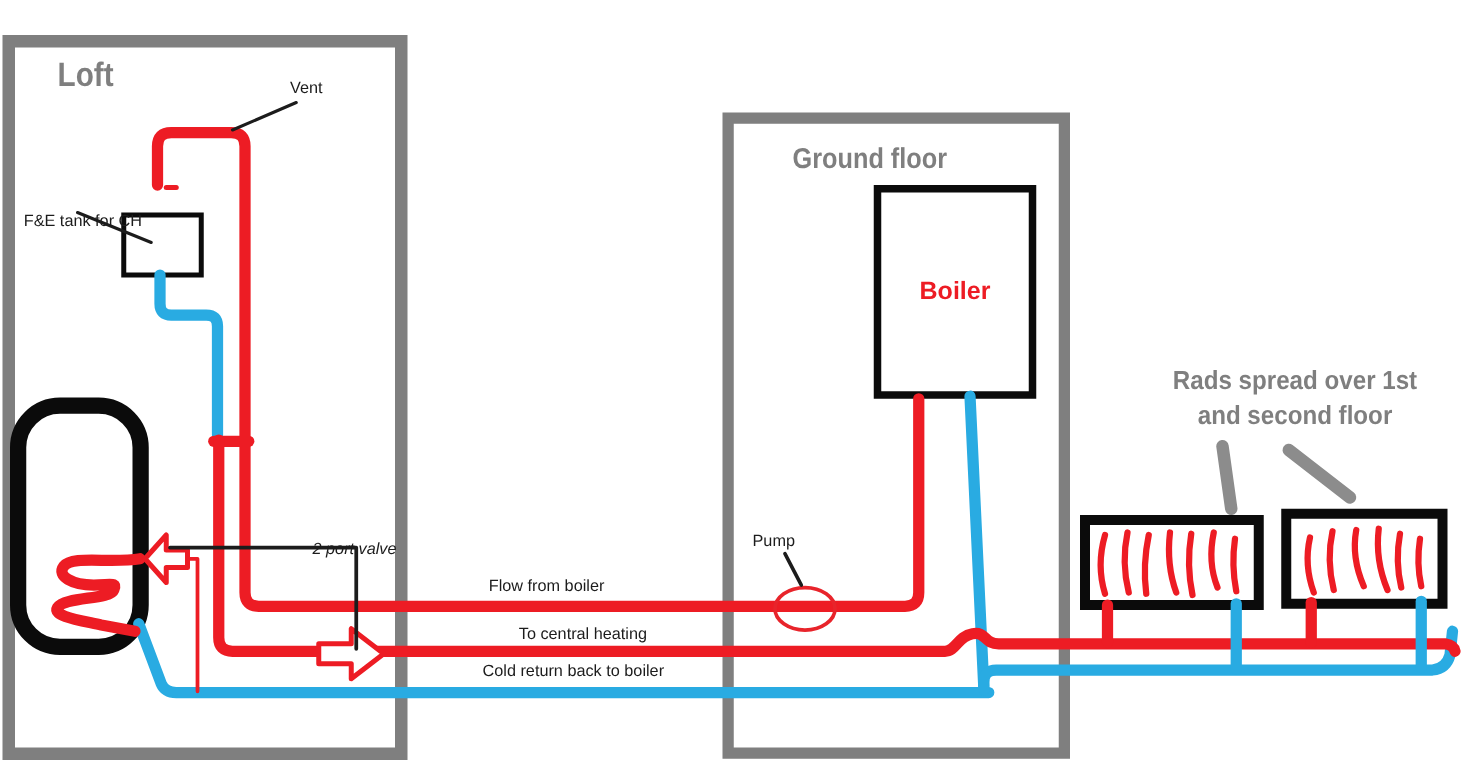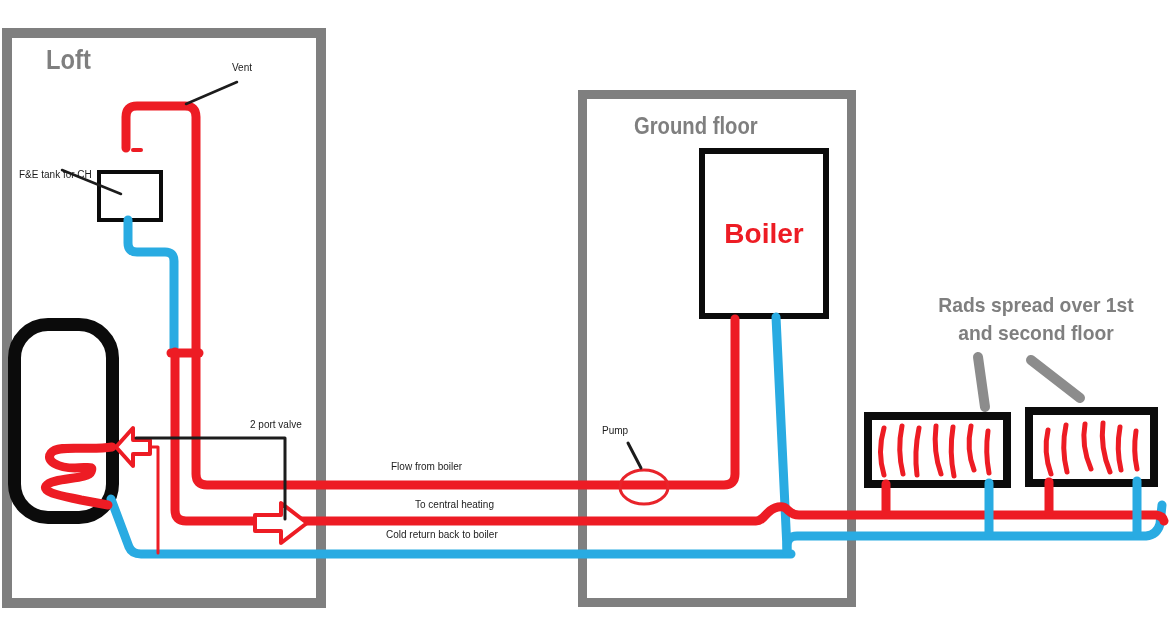--- a/index.html
+++ b/index.html
@@ -25,32 +25,32 @@
   .rad1{left:864px;top:412px;width:147px;height:76px;border:8px solid #0b0b0b;}
   .rad2{left:1025px;top:407px;width:133px;height:80px;border:8px solid #0b0b0b;}
   
   svg.pipes{position:absolute;left:0;top:0;z-index:2;pointer-events:none;}
   .pr{stroke:var(--pipe-flow-red);fill:none;stroke-linecap:round;stroke-linejoin:round;}
   .pb{stroke:var(--pipe-return-blue);fill:none;stroke-linecap:round;stroke-linejoin:round;}
   .pk{stroke:var(--annotation-black);fill:none;stroke-linecap:round;stroke-linejoin:round;}
   .pg{stroke:#8c8c8c;fill:none;stroke-linecap:round;}
   .arrow{fill:#ffffff;stroke:var(--pipe-flow-red);stroke-width:4;stroke-linejoin:round;}
   
-  .lbl{position:absolute;z-index:3;font-size:10px;color:var(--annotation-black);white-space:nowrap;pointer-events:none;}
+  .lbl{position:absolute;z-index:3;font-size:13px;color:var(--annotation-black);white-space:nowrap;pointer-events:none;}
   .hdg{position:absolute;z-index:3;font-weight:700;color:var(--heading-gray);white-space:nowrap;pointer-events:none;
        transform:scaleX(.88);transform-origin:left top;letter-spacing:0px;}
   .loft-label{left:46px;top:45px;font-size:27px;}
   .gf-label{left:634px;top:113px;font-size:23px;}
   .rads-label{left:922px;top:291px;width:228px;font-size:21px;line-height:28px;text-align:center;
               transform:scaleX(.92);transform-origin:center top;white-space:normal;}
   .boiler-label{left:699px;top:148px;width:130px;height:171px;display:flex;align-items:center;justify-content:center;
-                font-weight:700;font-size:28px;color:var(--boiler-text-red);transform:none;}
+                font-weight:700;font-size:20px;color:var(--boiler-text-red);transform:none;}
   .vent-label{left:232px;top:62px;}
   .fe-label{left:19px;top:148px;margin-top:21px;}
-  .twoport-label{left:250px;top:419px;}
+  .twoport-label{left:250px;top:431px;font-style:italic;}
   .flow-label{left:391px;top:461px;text-align:center;}
   .central-label{left:415px;top:499px;text-align:center;}
   .cold-label{left:386px;top:529px;}
   .pump-label{left:602px;top:425px;text-align:center;}
 </style>
 </head>
 <body>
 
 <div class="canvas">
 

